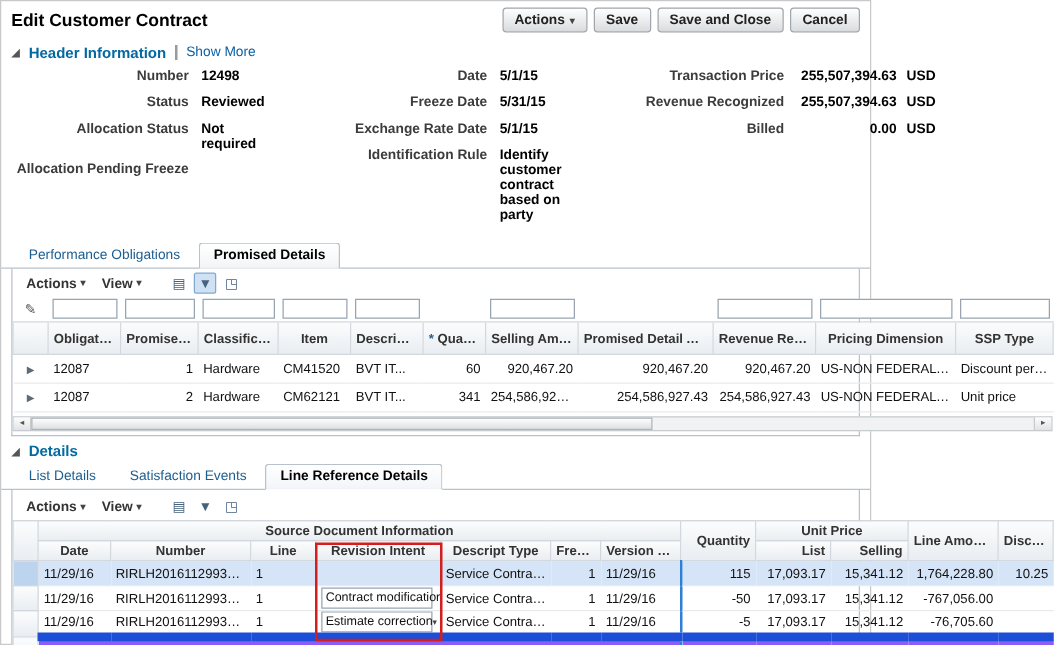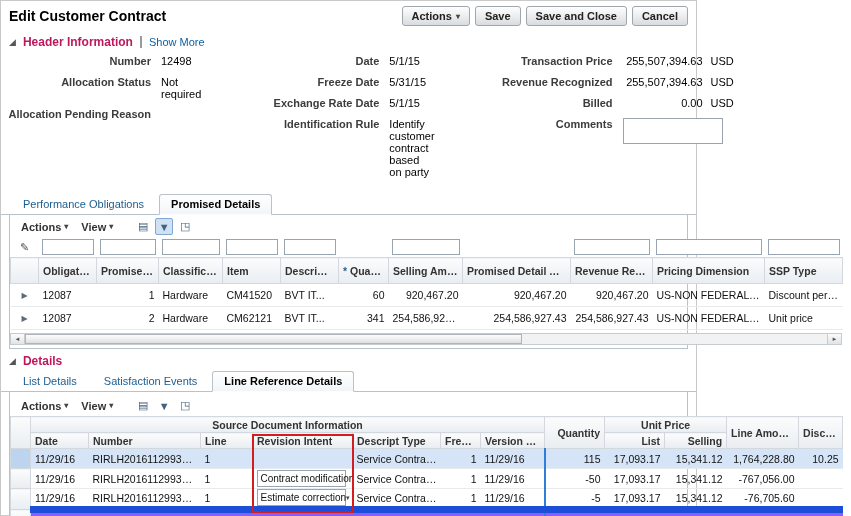--- a/index.html
+++ b/index.html
@@ -20,31 +20,31 @@
     background:linear-gradient(#fefefe,#d9dcdf);
     border:1px solid #9fa6ac; border-radius:3px;
     padding:3px 9px; font-size:11px; font-weight:600; color:#222; cursor:pointer;
     font-family:"Liberation Sans", sans-serif;
   }
   .caret { font-size:8px; color:#444; }
 
   
   .section-hdr { display:flex; align-items:center; gap:7px; padding:5px 8px 3px 8px; }
   .disclosure { font-size:9px; color:#555; cursor:pointer; }
-  .section-title { font-size:12px; font-weight:bold; color:#be185d; }
+  .section-title { font-size:12px; font-weight:bold; color:#0369a1; }
   .hdr-divider { width:2px; height:12px; background:#9a9a9a; }
   .link { color:#0b61a4; font-size:11px; cursor:pointer; }
 
   
   .form-grid { display:flex; padding:3px 10px 8px 2px; }
   .fcol1 { width:268px; } .fcol2 { width:300px; } .fcol3 { flex:1; }
   .frow { display:flex; align-items:flex-start; margin-bottom:8px; min-height:13px; }
   .flabel { text-align:right; font-weight:bold; color:#3c3c3c; padding-right:10px; flex:none; }
   .fcol1 .flabel { width:158px; } .fcol2 .flabel { width:188px; } .fcol3 .flabel { width:188px; }
-  .fvalue { color:#000; }
+  .fvalue { color:#000;font-weight:bold; }
   .fval-num { display:inline-block; min-width:80px; text-align:right; }
   .fsuffix { margin-left:8px; }
   .comments-area { width:100px; height:26px; border:1px solid #98a5b0; resize:none; font-family:"Liberation Sans",sans-serif; font-size:10px; }
 
   
   .tabs { display:flex; gap:3px; padding:0 0 0 10px; border-bottom:1px solid #b9c2ca; position:relative; }
   .tab { padding:3px 11px 4px 11px; color:#1c5d90; cursor:pointer; border:1px solid transparent; border-bottom:none; }
   .tab.active {
     background:linear-gradient(#ffffff,#f2f5f8);
     border:1px solid #b9c2ca; border-bottom:1px solid #fcfdfe;
@@ -58,21 +58,21 @@
   .toolbar { display:flex; align-items:center; gap:3px; padding:3px 6px 2px 6px; }
   .menu-btn { display:inline-flex; align-items:center; gap:3px; padding:2px 5px; font-weight:600; color:#333; cursor:pointer; }
   .tb-gap { width:10px; }
   .tb-icon { width:18px; height:17px; display:flex; align-items:center; justify-content:center;
              font-size:11px; color:#46627e; border:1px solid transparent; cursor:pointer; }
   .tb-icon.pressed { background:#cfe1f3; border-color:#7fa9d4; border-radius:2px; }
 
   
   table { border-collapse:collapse; table-layout:fixed; width:832px; margin:0 auto; }
   th, td { font-size:10.5px; padding:3px 4px; white-space:nowrap; overflow:hidden; text-overflow:ellipsis; }
-  th { background:linear-gradient(#fbfcfd,#e9edf1); border:1px solid #d2d8de; font-weight:bold; text-align:left; color:#333; }
+  th { background:linear-gradient(#fbfcfd,#e9edf1); border:1px solid #d2d8de; font-weight:bold; text-align:center; color:#333; }
   td { border-bottom:1px solid #e8ebee; color:#111; }
   .c-num { text-align:right; }
   .req { color:#2b5e8c; }
 
   .qbe td { border-bottom:1px solid #d2d8de; padding:2px 3px; }
   .qbe input { width:100%; height:16px; border:1px solid #98a5b0; font-size:10px; padding:0 2px; }
   .qbe-pencil { color:#555; font-size:11px; text-align:center; }
 
   .ptable .hdr th { height:26px; }
   .ptable .data td { height:23px; }
@@ -128,25 +128,29 @@
     <span class="link">Show More</span>
   </div>
 
   <div class="form-grid">
     <div class="fcol1">
       <div class="frow">
         <span class="flabel">Number</span>
         <span class="fvalue">12498</span>
       </div>
       <div class="frow">
+        <span class="flabel">Status</span>
+        <span class="fvalue">Reviewed</span>
+      </div>
+      <div class="frow">
         <span class="flabel">Allocation Status</span>
         <span class="fvalue">Not required</span>
       </div>
       <div class="frow">
-        <span class="flabel">Allocation Pending Reason</span>
+        <span class="flabel">Allocation Pending Freeze</span>
         <span class="fvalue"></span>
       </div>
     </div>
     <div class="fcol2">
       <div class="frow">
         <span class="flabel">Date</span>
         <span class="fvalue">5/1/15</span>
       </div>
       <div class="frow">
         <span class="flabel">Freeze Date</span>
@@ -169,24 +173,20 @@
       </div>
       <div class="frow">
         <span class="flabel">Revenue Recognized</span>
         <span class="fvalue fval-num">255,507,394.63</span>
         <span class="fvalue fsuffix">USD</span>
       </div>
       <div class="frow">
         <span class="flabel">Billed</span>
         <span class="fvalue fval-num">0.00</span>
         <span class="fvalue fsuffix">USD</span>
-      </div>
-      <div class="frow">
-        <span class="flabel">Comments</span>
-        <textarea class="comments-area" style=""></textarea>
       </div>
     </div>
   </div>
 
   <div class="tabs">
     <div class="tab">Performance Obligations</div>
     <div class="tab active">Promised Details</div>
   </div>
 
   <div class="panel">

